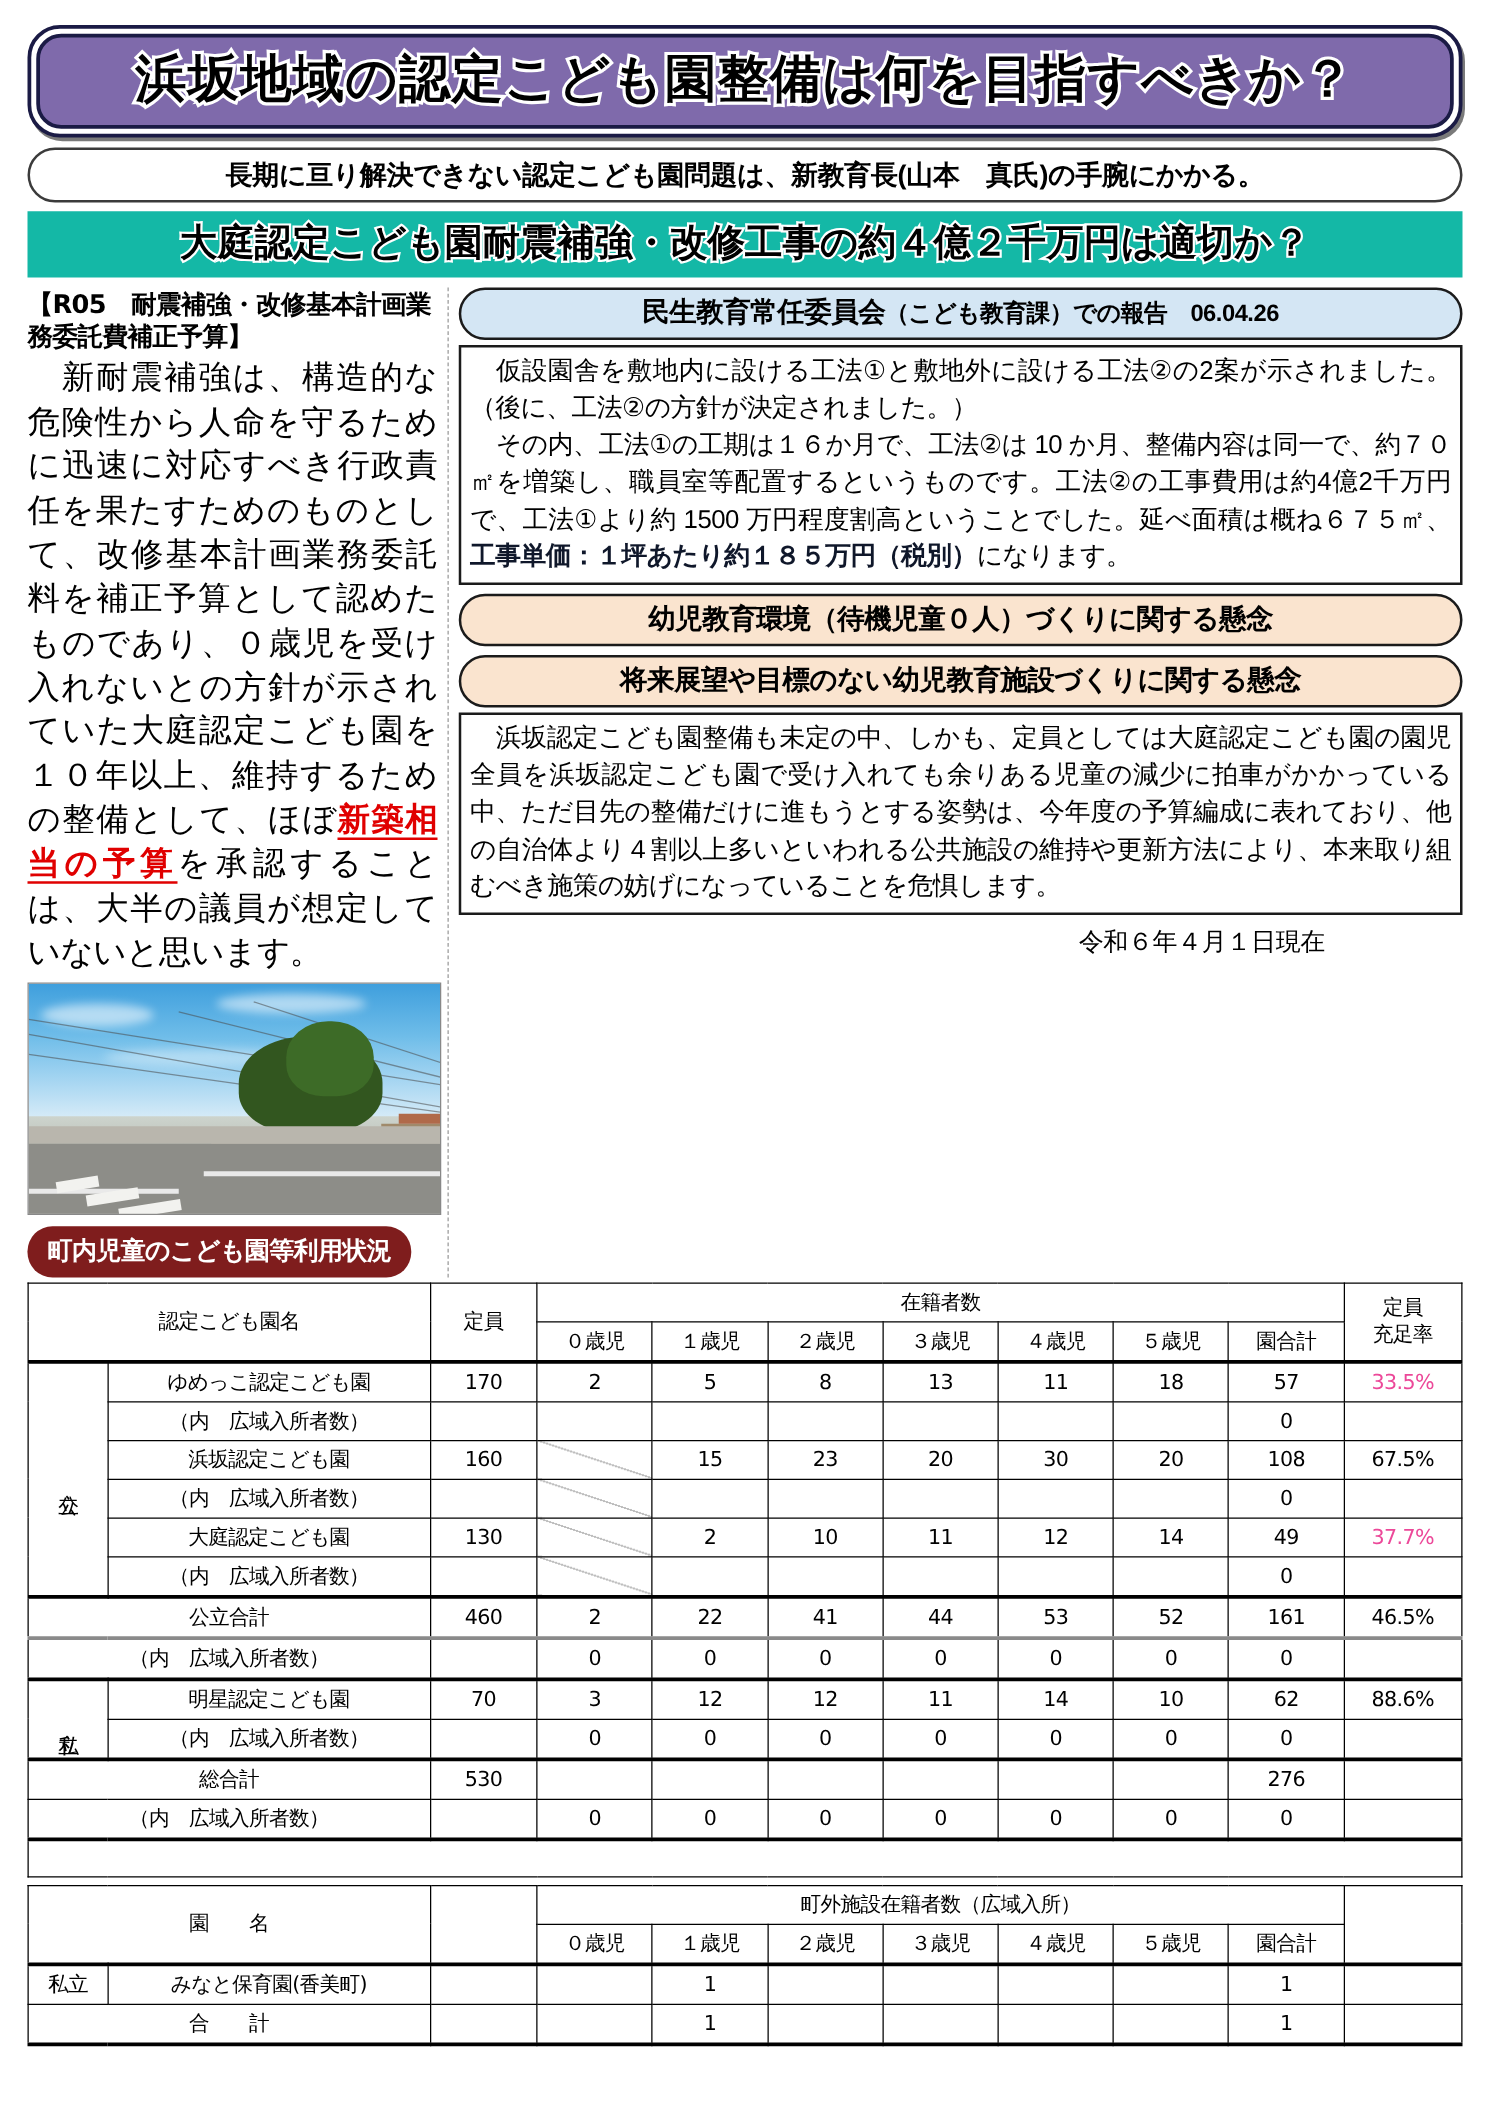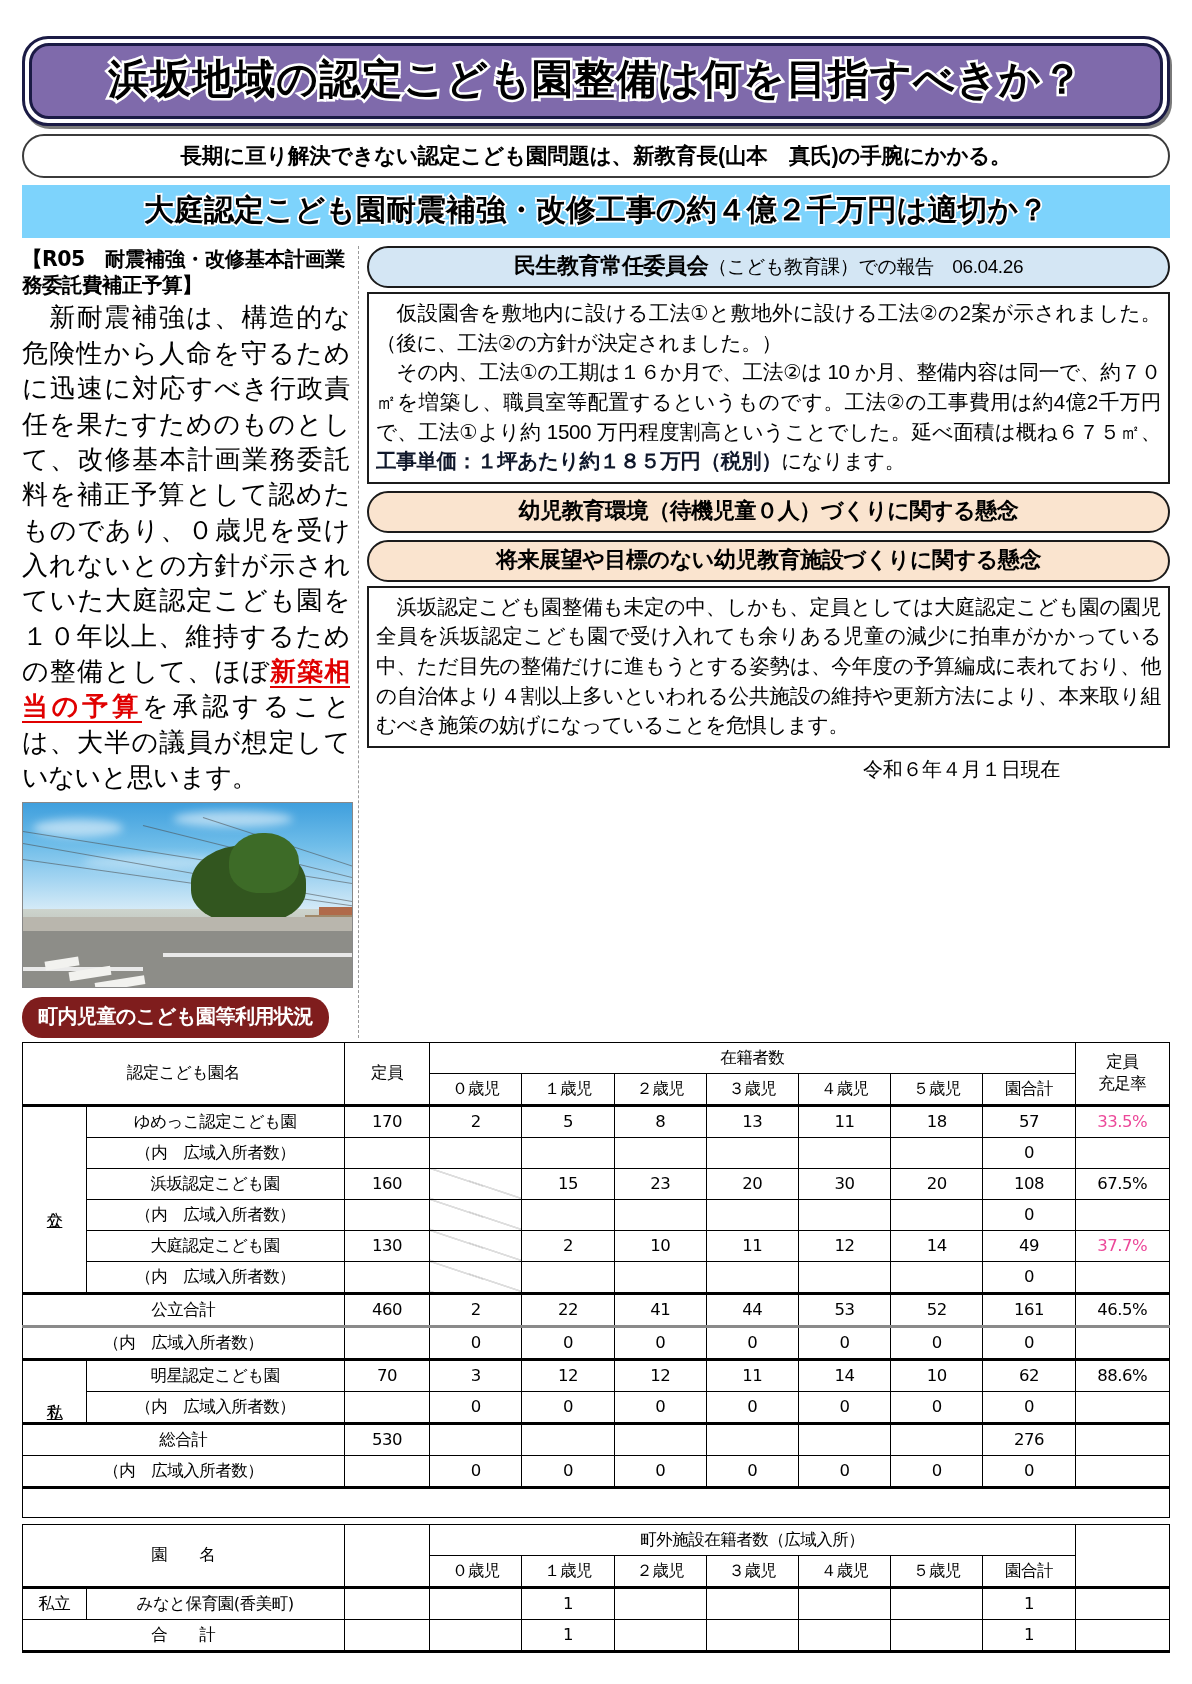--- a/index.html
+++ b/index.html
@@ -7,21 +7,21 @@
   body {
     width: 1192px; height: 1684px;
     background: #ffffff;
     font-family: "Liberation Sans", "DejaVu Sans", sans-serif;
     color: #000;
     position: relative;
     overflow: hidden;
   }
 
   
-  .page { padding: 36px 22px 0 22px; }
+  .page { padding: 20px 22px 0 22px; }
 
   .title-outer {
     border: 3px solid #1b1b45;
     border-radius: 26px;
     padding: 4px;
     background:#fff;
     box-shadow: 2px 3px 0 #7a7a7a;
   }
   .title-inner {
     background: #7f6aab;
@@ -46,21 +46,21 @@
     border-radius: 22px;
     text-align: center;
     padding: 5px 10px 6px 10px;
     font-size: 21.5px;
     font-weight: bold;
     letter-spacing: -0.2px;
   }
 
   .pink-bar {
     margin-top: 7px;
-    background: #7dd3fc;
+    background: #14b8a6;
     text-align:center;
     padding: 5px 0 7px 0;
   }
   .pink-bar .tx {
     font-size: 30px;
     font-weight: bold;
     color:#000;
     -webkit-text-stroke: 3.5px #ffffff;
     paint-order: stroke fill;
     letter-spacing:0px;
@@ -127,21 +127,21 @@
     border: 2px solid #1b1b1b;
     border-radius: 22px;
     text-align:center;
     padding: 3px 8px 5px 8px;
     font-size: 22px;
     font-weight: bold;
     letter-spacing:-0.4px;
   }
   .sec-head.blue { background:#d4e6f4; }
   .sec-head.cream { background:#fae4cf; }
-  .sec-head .small { font-size: 19px; font-weight:normal; }
+  .sec-head .small { font-size: 19px; font-weight:bold; }
 
   .sec-body {
     border: 2px solid #1b1b1b;
     margin-top: 4px;
     padding: 4px 7px 6px 7px;
     font-size: 20.6px;
     line-height: 1.44;
     letter-spacing: -0.4px;
     text-align: justify;
     text-justify: inter-character;

